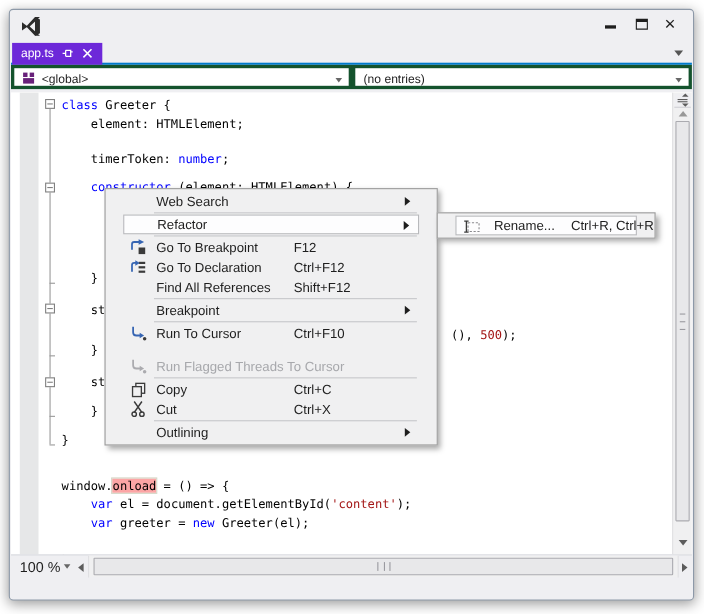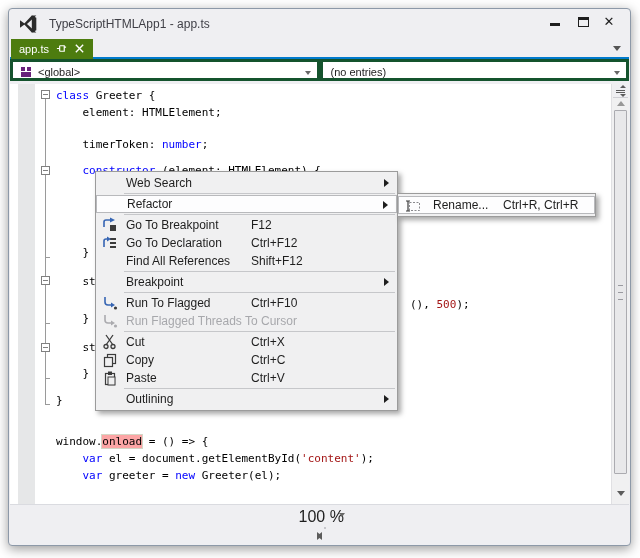--- a/index.html
+++ b/index.html
@@ -14,21 +14,21 @@
   #title-text{position:absolute;left:40px;top:8px;font-size:12px;color:#3f3f46;}
   .winbtn{position:absolute;top:2px;width:26px;height:22px;text-align:center;
     color:#1e1e1e;cursor:default;}
   #btn-min{right:62px;} #btn-max{right:34px;} #btn-close{right:8px;}
   #btn-min .bar{display:inline-block;width:10px;height:3px;background:#1e1e1e;margin-top:12px;}
   #btn-max .box{display:inline-block;width:11px;height:10px;border:1px solid #1e1e1e;
     border-top:3px solid #1e1e1e;margin-top:6px;}
   #btn-close{font-size:13px;line-height:22px;}
   
   #tabbar{position:relative;height:20px;border-bottom:2px solid #007ACC;margin:0 1px;}
-  #tab-active{position:absolute;left:1px;top:0;height:20px;background:#4d7c0f;color:#fff;
+  #tab-active{position:absolute;left:1px;top:0;height:20px;background:#6d28d9;color:#fff;
     font-size:11px;padding:3px 8px 0 8px;display:flex;gap:7px;align-items:flex-start;}
   #tab-label{line-height:14px;}
   .tab-ico{width:11px;height:11px;margin-top:1px;}
   #tab-list-arrow{position:absolute;right:8px;top:7px;width:0;height:0;
     border-left:4px solid transparent;border-right:4px solid transparent;border-top:5px solid #555;}
   
   #navbar{display:flex;height:22px;margin:0 1px;background:#EFEFF2;border-bottom:1px solid #CCCEDB;}
   .combo{position:relative;flex:1;background:#fff;border:3px solid #14532d;height:22px;
     font-size:11px;color:#1e1e1e;padding:4px 18px 0 8px;white-space:nowrap;overflow:hidden;}
   .combo .dd{position:absolute;right:6px;top:9px;width:0;height:0;
@@ -57,61 +57,60 @@
   #vsplitter .l{position:absolute;left:3px;right:3px;height:1px;background:#5c5c5c;}
   #vsplitter .t1{position:absolute;left:7px;top:0px;width:0;height:0;border-left:3px solid transparent;border-right:3px solid transparent;border-bottom:3px solid #5c5c5c;}
   #vsplitter .t2{position:absolute;left:7px;bottom:0px;width:0;height:0;border-left:3px solid transparent;border-right:3px solid transparent;border-top:3px solid #5c5c5c;}
   #vup{position:absolute;top:17px;left:5px;width:0;height:0;border-left:4px solid transparent;border-right:4px solid transparent;border-bottom:5px solid #989898;}
   #vthumb{position:absolute;left:2px;right:2px;top:26px;bottom:30px;background:#E8E8EA;
     border:1px solid #ABABB0;border-radius:1px;}
   #vthumb .grip{position:absolute;left:3px;right:3px;height:1px;background:#9a9aa0;}
   #vdown{position:absolute;bottom:8px;left:5px;width:0;height:0;border-left:4px solid transparent;border-right:4px solid transparent;border-top:5px solid #5c5c5c;}
   
   #statusrow{position:absolute;left:1px;right:1px;bottom:21px;height:20px;background:#EFEFF2;
-    border-top:1px solid #DADBE0;display:flex;align-items:center;font-size:16px;color:#1e1e1e;flex-direction:column;}
+    border-top:1px solid #DADBE0;display:flex;align-items:center;font-size:13px;color:#1e1e1e;}
   #zoom-combo{position:relative;width:58px;height:20px;padding:3px 0 0 8px;}
   #zoom-combo .dd{position:absolute;right:4px;top:8px;width:0;height:0;
     border-left:3.5px solid transparent;border-right:3.5px solid transparent;border-top:4px solid #676767;}
   .harrow{width:12px;height:20px;position:relative;}
   .harrow i{position:absolute;top:7px;width:0;height:0;border-top:4px solid transparent;border-bottom:4px solid transparent;}
   #harrow-left i{left:3px;border-right:5px solid #5c5c5c;}
   #harrow-right i{left:3px;border-left:5px solid #5c5c5c;}
   #htrack{position:relative;flex:1;height:20px;background:#F0F0F1;border-left:1px solid #E0E0E3;border-right:1px solid #E0E0E3;}
   #hthumb{position:absolute;left:4px;right:4px;top:2px;bottom:2px;background:#E8E8EA;
     border:1px solid #ABABB0;border-radius:1px;}
   #hthumb .grip{position:absolute;top:3px;bottom:3px;width:1px;background:#9a9aa0;}
   
   .menu{position:absolute;background:#F0F0F1;border:1px solid #9B9B9B;
-    box-shadow:3px 3px 5px rgba(0,0,0,.35);font-size:12px;color:#1e1e1e;padding:2px 0;z-index:10;}
+    box-shadow:3px 3px 5px rgba(0,0,0,.35);font-size:12px;color:#1e1e1e;padding:2px 16px;z-index:10;}
   #context-menu{left:95px;top:171px;width:303px;}
   #rename-submenu{left:397px;top:193px;width:199px;z-index:11;}
   .mi{position:relative;height:18px;line-height:18px;}
   .mi.hl{background:#FDFDFE;border:1px solid #B8B9BC;margin:0;line-height:16px;}
   .mi .ico{position:absolute;left:6px;top:1px;width:16px;height:16px;}
   .mi .lbl{position:absolute;left:30px;white-space:nowrap;}
   .mi .sc{position:absolute;left:155px;white-space:nowrap;}
   .mi .sub{position:absolute;right:8px;top:5px;width:0;height:0;
     border-top:4px solid transparent;border-bottom:4px solid transparent;border-left:5px solid #1e1e1e;}
-  .mi.dis{color:#A7A8AC;}
+  .mi.dis{color:#A7A8AC;margin-top:12px;}
   .msep{height:1px;background:#C6C7CA;margin:1px 2px 1px 28px;}
   #rename-submenu .mi .lbl{left:34px;}
   #rename-submenu .mi .sc{left:104px;}
 </style>
 </head>
 <body>
 
 <div id="vs-window">
 
   <div id="titlebar">
     <svg id="vs-logo" viewBox="0 0 16 16">
       <polygon points="0,4.6 4.6,8 0,11.4" fill="#2b2b2b"></polygon>
       <polygon points="14.5,0.5 6.2,8 14.5,15.5 10.5,15.5 3.4,8 10.5,0.5" fill="#2b2b2b"></polygon>
       <polygon points="10.5,0.5 14.5,2.5 14.5,13.5 10.5,15.5" fill="#2b2b2b"></polygon>
     </svg>
-    <span id="title-text">TypeScriptHTMLApp1 - app.ts</span>
     <span class="winbtn" id="btn-min"><span class="bar"></span></span>
     <span class="winbtn" id="btn-max"><span class="box"></span></span>
     <span class="winbtn" id="btn-close">✕</span>
   </div>
 
   <div id="tabbar">
     <div id="tab-active">
       <span id="tab-label">app.ts</span>
       <svg class="tab-ico" viewBox="0 0 12 12">
         <path d="M1 6 H4 M4 3 V9 M4 3 H9 V9 H4 M9 4.5 H11" stroke="#fff" stroke-width="1.3" fill="none"></path>
@@ -249,58 +248,49 @@
       <span class="lbl">Breakpoint</span>
       <span class="sub"></span>
     </div>
     <div class="msep"></div>
     <div class="mi">
       <span class="ico"><svg viewBox="0 0 16 16">
           <path d="M3 2 V7 Q3 10 6 10 H10" stroke="#3665B3" stroke-width="1.6" fill="none"></path>
           <polygon points="9,7.5 13,10 9,12.5" fill="#3665B3"></polygon>
           <circle cx="13.5" cy="13" r="1.6" fill="#3b3b3b"></circle>
         </svg></span>
-      <span class="lbl">Run To Flagged</span>
+      <span class="lbl">Run To Cursor</span>
       <span class="sc">Ctrl+F10</span>
     </div>
     <div class="mi dis">
       <span class="ico"><svg viewBox="0 0 16 16">
           <path d="M3 2 V7 Q3 10 6 10 H10" stroke="#ABABAF" stroke-width="1.6" fill="none"></path>
           <polygon points="9,7.5 13,10 9,12.5" fill="#ABABAF"></polygon>
           <circle cx="13.5" cy="13" r="1.6" fill="#ABABAF"></circle>
         </svg></span>
       <span class="lbl">Run Flagged Threads To Cursor</span>
     </div>
     <div class="msep"></div>
     <div class="mi">
       <span class="ico"><svg viewBox="0 0 16 16">
+          <rect x="5.5" y="2.5" width="8" height="9" fill="#F0F0F1" stroke="#3b3b3b" stroke-width="1.2"></rect>
+          <rect x="2.5" y="5.5" width="8" height="9" fill="#F0F0F1" stroke="#3b3b3b" stroke-width="1.2"></rect>
+        </svg></span>
+      <span class="lbl">Copy</span>
+      <span class="sc">Ctrl+C</span>
+    </div>
+    <div class="mi">
+      <span class="ico"><svg viewBox="0 0 16 16">
           <path d="M4 1 L11 11 M11 1 L4 11" stroke="#3b3b3b" stroke-width="1.3" fill="none"></path>
           <circle cx="4" cy="12.5" r="2" fill="none" stroke="#3b3b3b" stroke-width="1.3"></circle>
           <circle cx="11" cy="12.5" r="2" fill="none" stroke="#3b3b3b" stroke-width="1.3"></circle>
         </svg></span>
       <span class="lbl">Cut</span>
       <span class="sc">Ctrl+X</span>
     </div>
-    <div class="mi">
-      <span class="ico"><svg viewBox="0 0 16 16">
-          <rect x="5.5" y="2.5" width="8" height="9" fill="#F0F0F1" stroke="#3b3b3b" stroke-width="1.2"></rect>
-          <rect x="2.5" y="5.5" width="8" height="9" fill="#F0F0F1" stroke="#3b3b3b" stroke-width="1.2"></rect>
-        </svg></span>
-      <span class="lbl">Copy</span>
-      <span class="sc">Ctrl+C</span>
-    </div>
-    <div class="mi">
-      <span class="ico"><svg viewBox="0 0 16 16">
-          <rect x="3.5" y="3.5" width="9" height="11" fill="none" stroke="#3b3b3b" stroke-width="1.2"></rect>
-          <rect x="6" y="1.5" width="4" height="3.5" fill="#3b3b3b"></rect>
-          <rect x="6" y="7" width="7" height="8" fill="#F0F0F1" stroke="#3b3b3b" stroke-width="1"></rect>
-        </svg></span>
-      <span class="lbl">Paste</span>
-      <span class="sc">Ctrl+V</span>
-    </div>
     <div class="msep"></div>
     <div class="mi">
       <span class="lbl">Outlining</span>
       <span class="sub"></span>
     </div>
   </div>
 <div class="menu" id="rename-submenu">
     <div class="mi hl">
       <span class="ico"><svg viewBox="0 0 16 16">
           <rect x="4.5" y="4.5" width="10" height="8" fill="none" stroke="#8a8a8e" stroke-width="1" stroke-dasharray="2 1.5"></rect>

